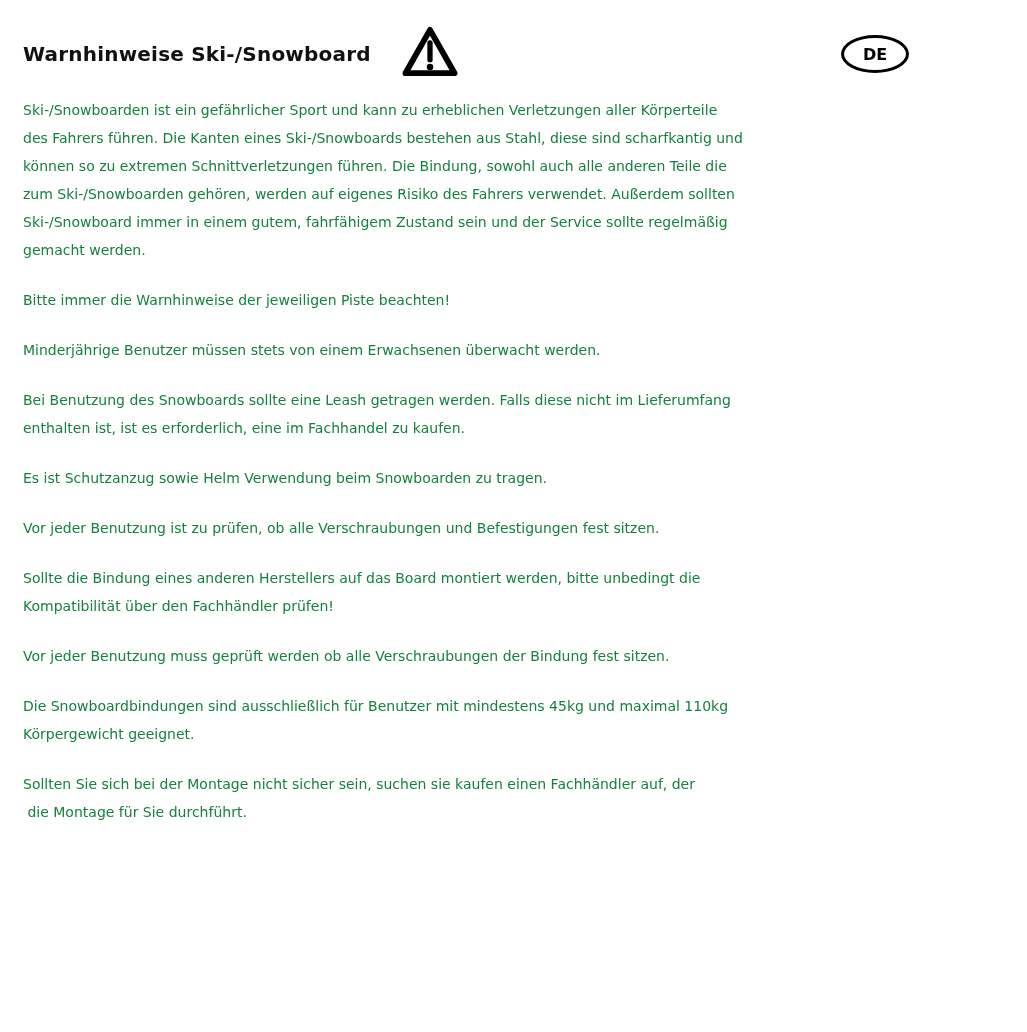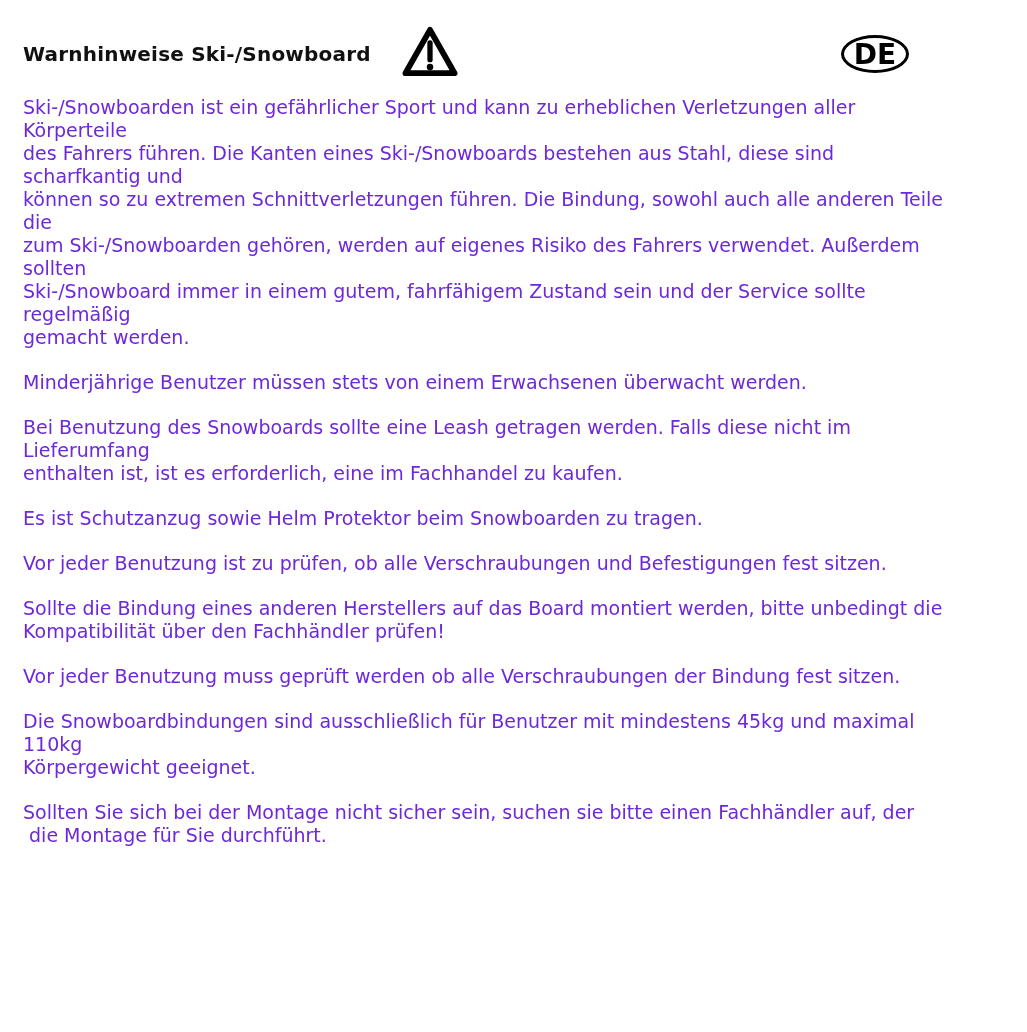--- a/index.html
+++ b/index.html
@@ -42,34 +42,34 @@
   }
   .lang-badge {
     margin-left: auto;
     width: 62px;
     height: 32px;
     border: 3.5px solid #000000;
     border-radius: 50%;
     display: flex;
     align-items: center;
     justify-content: center;
-    font-size: 28px;
+    font-size: 16px;
     font-weight: bold;
     color: #000000;
     flex: 0 0 auto;
   }
   .body-text {
     margin-top: 14px;
   }
   .body-text p {
     margin: 0 0 22px 0;
-    font-size: 19px;
-    line-height: 23px;
+    font-size: 14px;
+    line-height: 28px;
     white-space: pre-wrap;
-    color: #6d28d9;
+    color: #15803d;
   }
   .header-row.second {
     margin-top: 18px;
     margin-bottom: 16px;
     height: 54px;
   }
 </style>
 </head>
 <body>
 
@@ -89,31 +89,32 @@
     </div>
   </div>
 
   <div class="body-text">
     <p>Ski-/Snowboarden ist ein gefährlicher Sport und kann zu erheblichen Verletzungen aller Körperteile
 des Fahrers führen. Die Kanten eines Ski-/Snowboards bestehen aus Stahl, diese sind scharfkantig und
 können so zu extremen Schnittverletzungen führen. Die Bindung, sowohl auch alle anderen Teile die
 zum Ski-/Snowboarden gehören, werden auf eigenes Risiko des Fahrers verwendet. Außerdem sollten
 Ski-/Snowboard immer in einem gutem, fahrfähigem Zustand sein und der Service sollte regelmäßig
 gemacht werden.</p>
+    <p>Bitte immer die Warnhinweise der jeweiligen Piste beachten!</p>
     <p>Minderjährige Benutzer müssen stets von einem Erwachsenen überwacht werden.</p>
     <p>Bei Benutzung des Snowboards sollte eine Leash getragen werden. Falls diese nicht im Lieferumfang
 enthalten ist, ist es erforderlich, eine im Fachhandel zu kaufen.</p>
-    <p>Es ist Schutzanzug sowie Helm Protektor beim Snowboarden zu tragen.</p>
+    <p>Es ist Schutzanzug sowie Helm Verwendung beim Snowboarden zu tragen.</p>
     <p>Vor jeder Benutzung ist zu prüfen, ob alle Verschraubungen und Befestigungen fest sitzen.</p>
     <p>Sollte die Bindung eines anderen Herstellers auf das Board montiert werden, bitte unbedingt die
 Kompatibilität über den Fachhändler prüfen!</p>
   </div>
 
 
   <div class="body-text" style="margin-top:8px;">
     <p>Vor jeder Benutzung muss geprüft werden ob alle Verschraubungen der Bindung fest sitzen.</p>
     <p>Die Snowboardbindungen sind ausschließlich für Benutzer mit mindestens 45kg und maximal 110kg
 Körpergewicht geeignet.</p>
-    <p>Sollten Sie sich bei der Montage nicht sicher sein, suchen sie bitte einen Fachhändler auf, der
+    <p>Sollten Sie sich bei der Montage nicht sicher sein, suchen sie kaufen einen Fachhändler auf, der
  die Montage für Sie durchführt.</p>
   </div>
 
 </div>
 
 </body></html>

